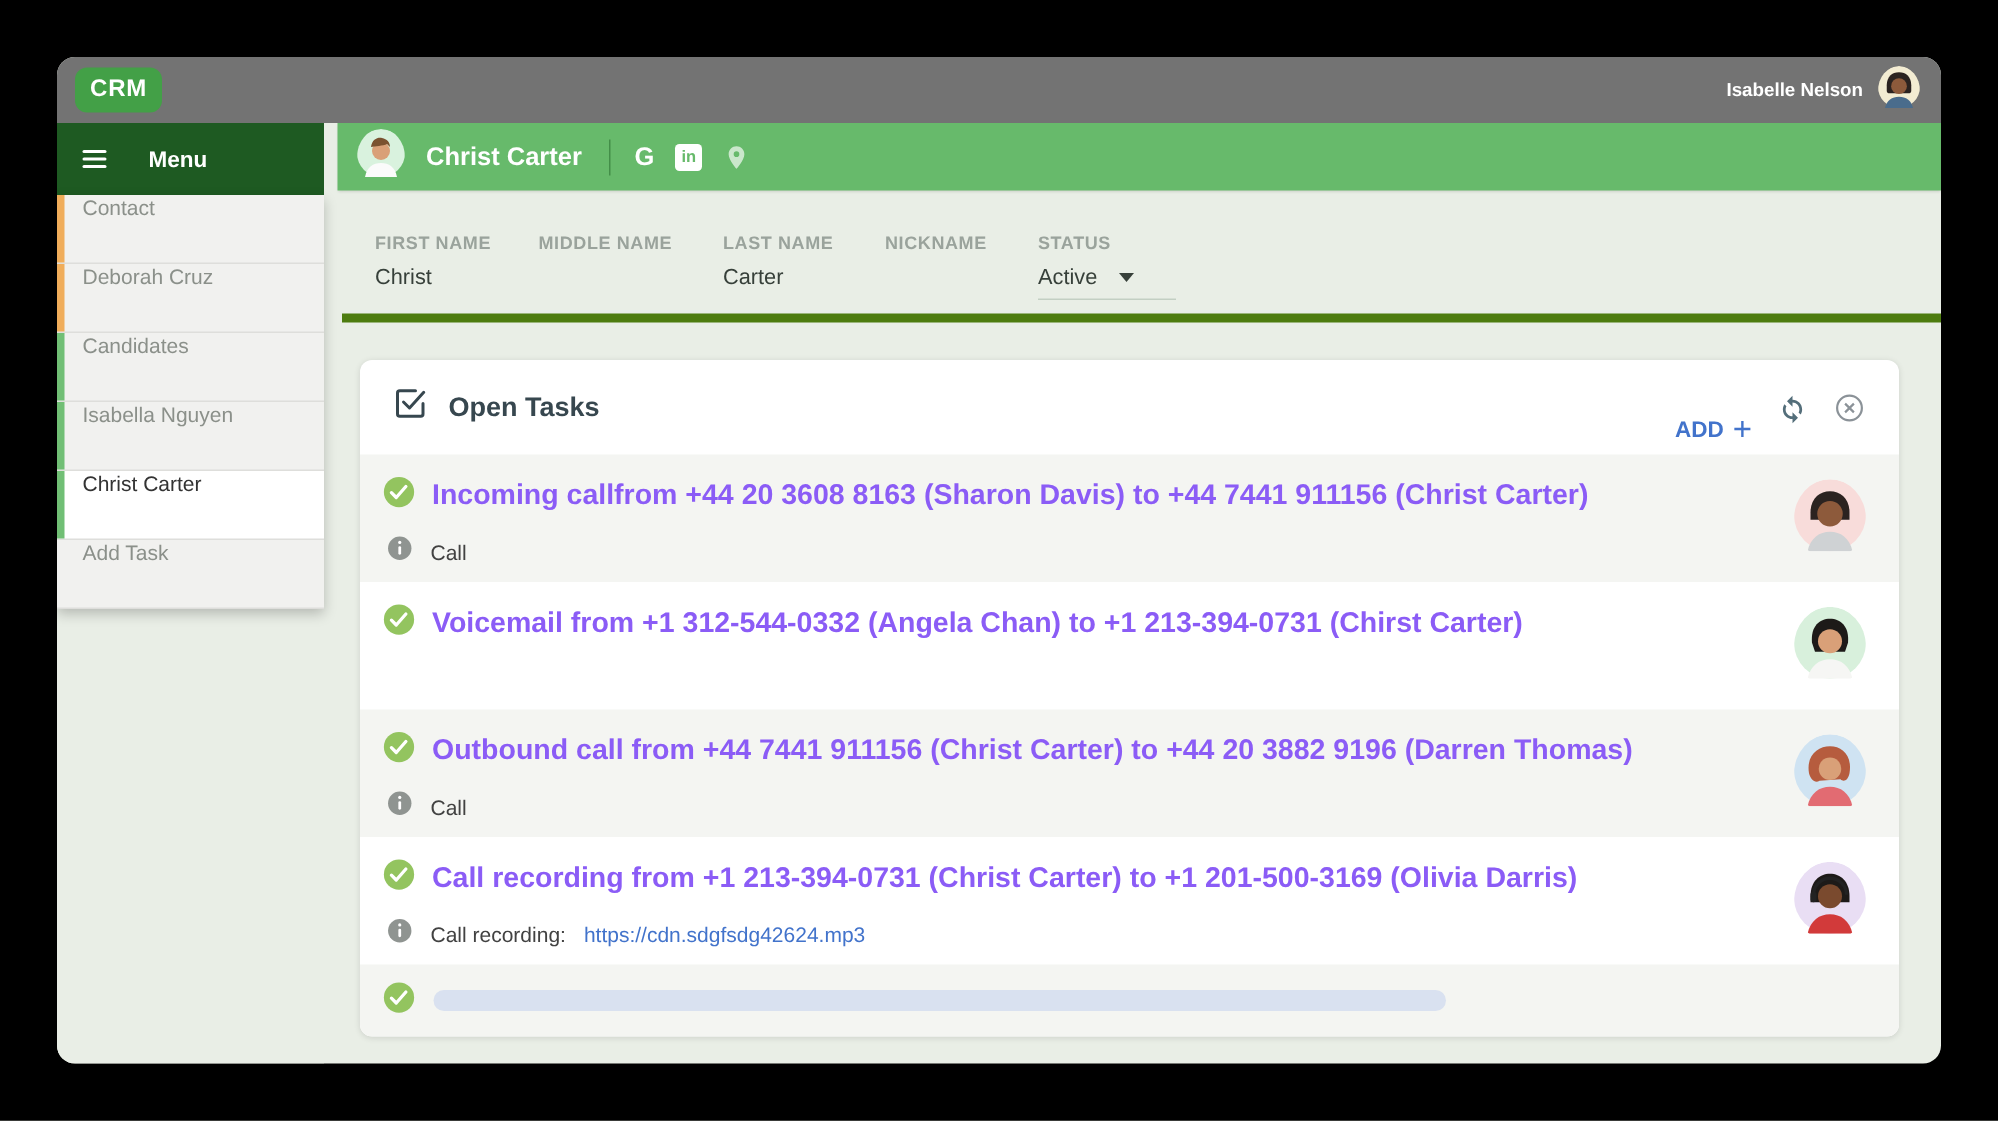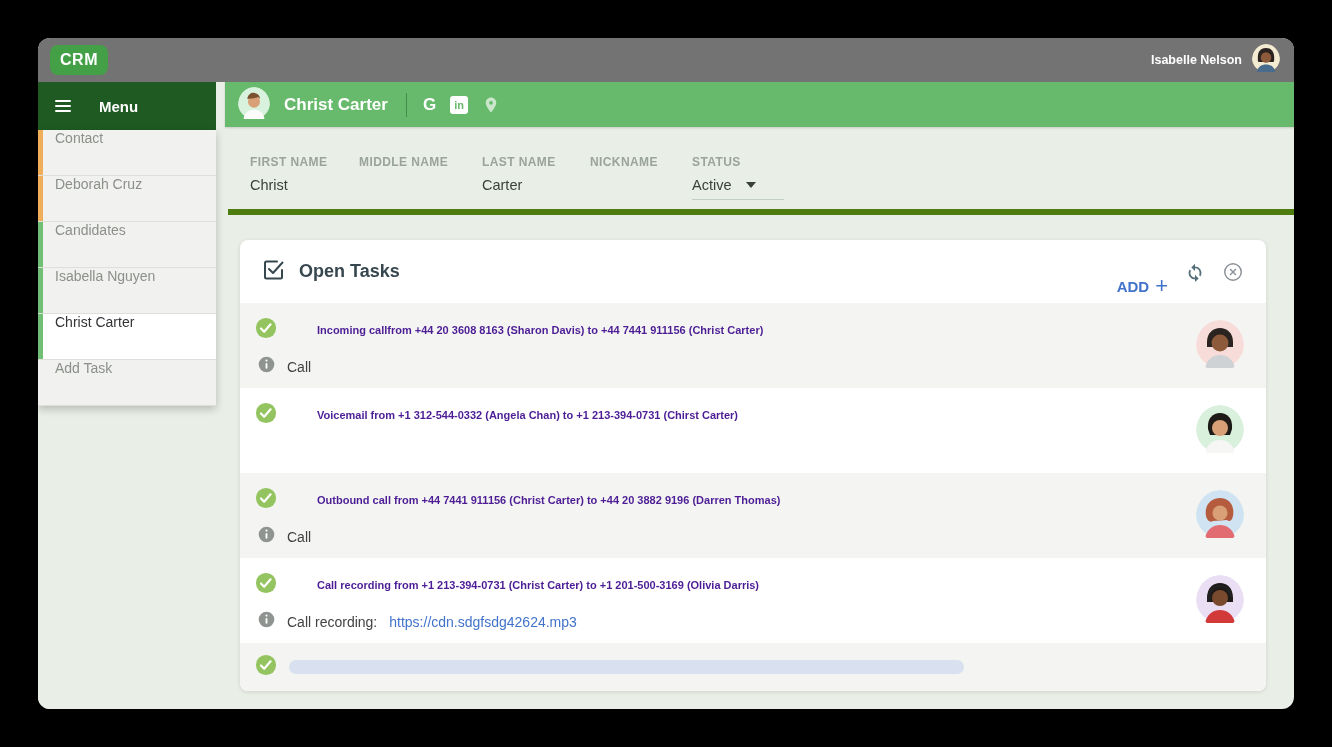--- a/index.html
+++ b/index.html
@@ -63,21 +63,21 @@
   .card-header { height:63px; display:flex; align-items:center; padding:0 22px; }
   .card-title { font-size:18px; font-weight:bold; color:#37474f; margin-left:13px; }
   .card-actions { margin-left:auto; display:flex; align-items:center; gap:16px; }
   .add-btn { display:flex; align-items:center; gap:6px; color:#4273cb; font-weight:bold; font-size:15px; cursor:pointer;margin-top:29px; }
   .add-plus { font-size:22px; font-weight:normal; line-height:1; }
   .icon-btn { display:flex; align-items:center; cursor:pointer; }
 
   .task-row { position:relative; height:85px; padding:14px 22px 0 15px; }
   .task-row.alt { background:#f4f5f2; }
   .task-line1 { display:flex; align-items:center; gap:11px; }
-  .task-title { color:#4c1d95; font-size:11px; font-weight:bold; text-decoration:none; cursor:pointer;margin-left:29px; }
+  .task-title { color:#8b5cf6; font-size:19px; font-weight:bold; text-decoration:none; cursor:pointer; }
   .task-line2 { display:flex; align-items:center; gap:12px; margin:13px 0 0 3px; }
   .task-subtitle { font-size:14px; color:#424242;text-align:right; }
   .task-sublink { font-size:14px; color:#4273cb; text-decoration:none; cursor:pointer; }
   .task-avatar { position:absolute; right:22px; top:50%; transform:translateY(-50%); }
 
   .skel-row { height:48px; display:flex; align-items:center; gap:12px; padding:0 22px 0 15px; background:#f4f5f2; }
   .skel-bar { width:675px; height:14px; border-radius:7px; background:#d9e1f0; }
 </style>
 </head>
 <body>

